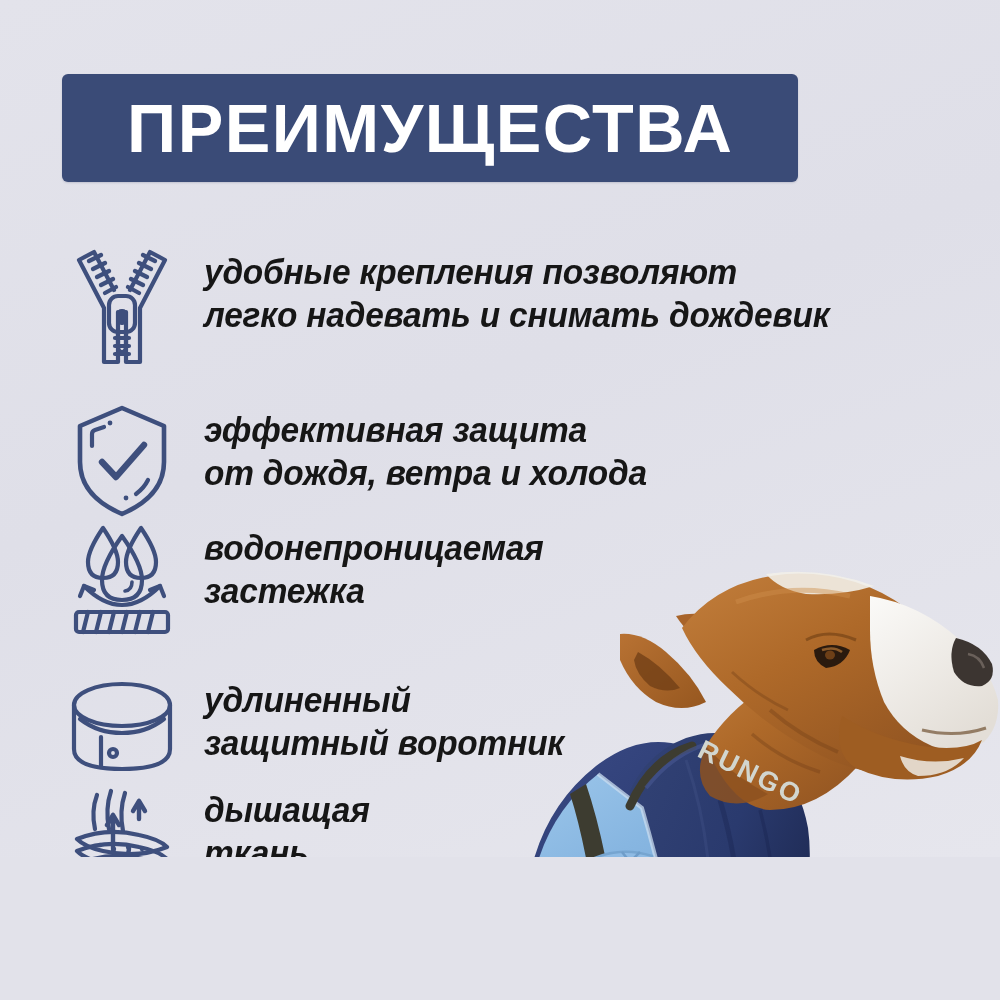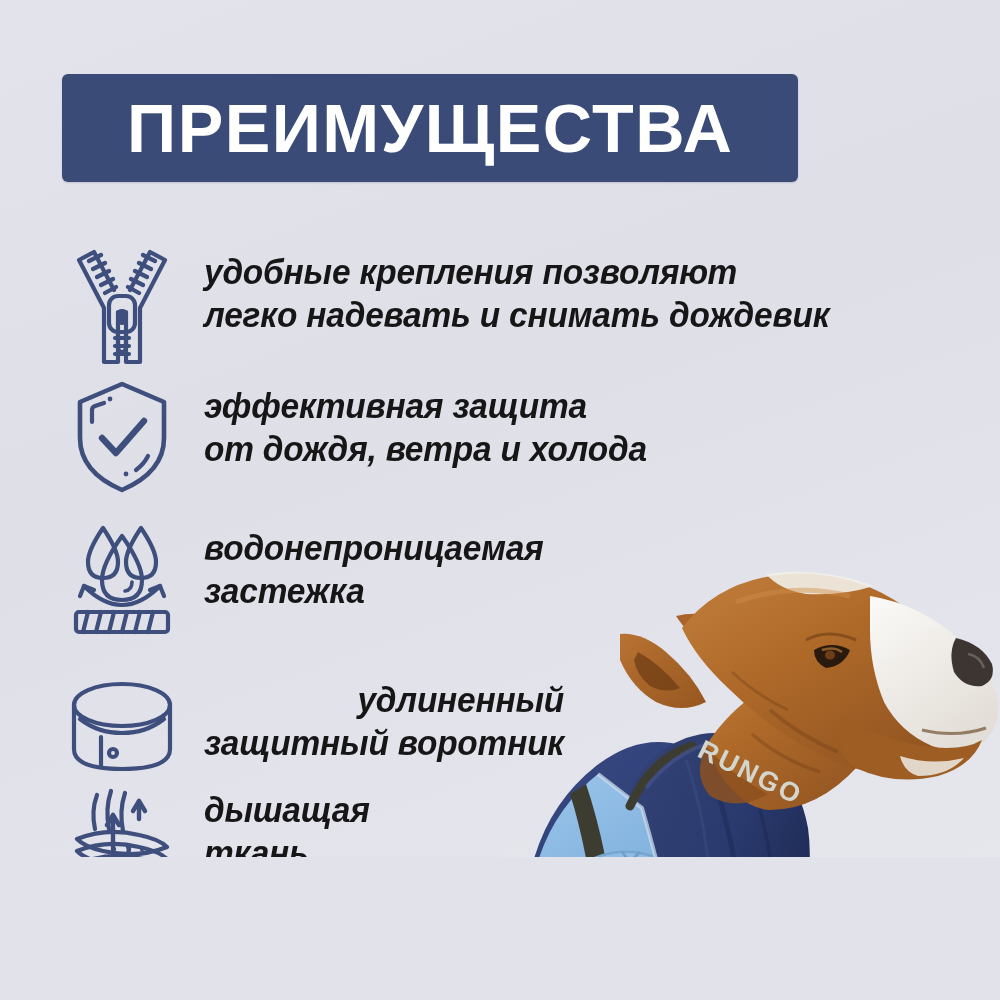--- a/index.html
+++ b/index.html
@@ -85,23 +85,23 @@
     font-size: 35px;
     line-height: 1.24;
     letter-spacing: -0.2px;
     white-space: pre-line;
     transform: scaleX(0.955);
     transform-origin: left center;
   }
 
   
   #row-0 { top: 0px;   height: 152px; }
-  #row-1 { top: 144px; height: 130px; }
+  #row-1 { top: 168px; height: 130px; }
   #row-2 { top: 288px; height: 128px; }
-  #row-3 { top: 438px; height: 128px; text-align: right; }
+  #row-3 { top: 438px; height: 128px; }
   #row-4 { top: 546px; height: 128px; }
 
   #row-0 .feature-icon { top: 10px;  height: 132px; }
   #row-1 .feature-icon { top: 6px;   height: 118px; }
   #row-2 .feature-icon { top: 4px;   height: 118px; }
   #row-3 .feature-icon { top: 8px;   height: 110px; }
   #row-4 .feature-icon { top: 10px;  height: 110px; }
 
   #row-0 .feature-text { top: 22px; }
   #row-1 .feature-text { top: 12px; }

